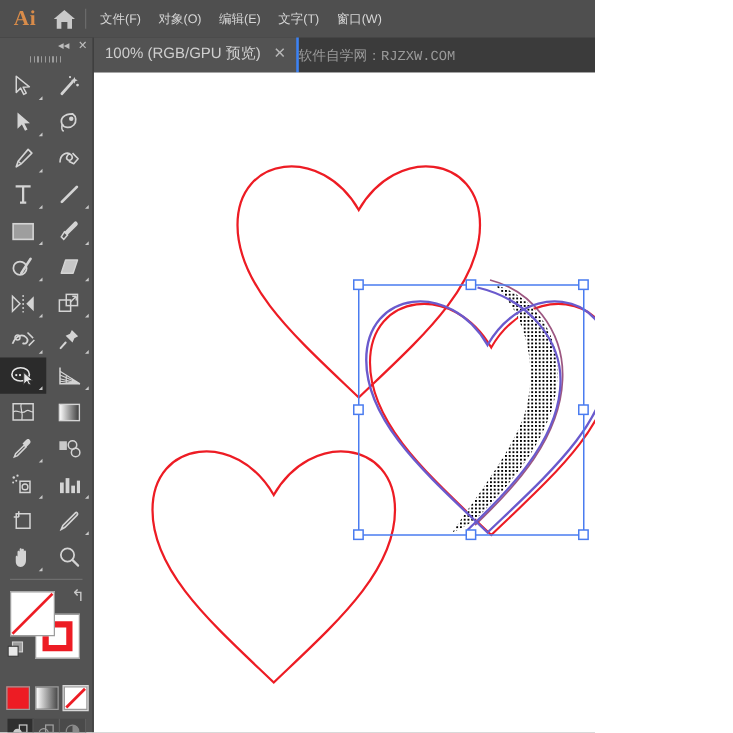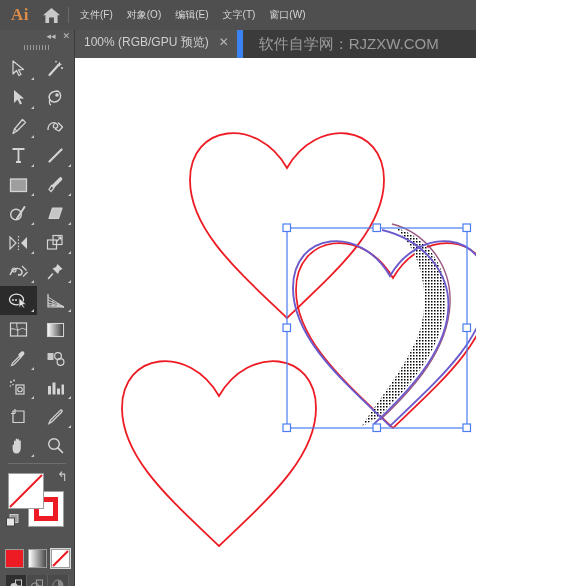--- a/index.html
+++ b/index.html
@@ -73,39 +73,39 @@
   }
   #tab-spacer {
     width: 74px;
     background: #3b3b3b;
   }
   .doc-tab {
     display: flex;
     align-items: center;
     background: #535353;
     padding: 0 8px 4px 10px;
-    border-right: 6px solid #3b82f6;
+    border-right: 2px solid #3b82f6;
     color: #cfcfcf;
     font-size: 12px;
     white-space: nowrap;
   }
   .doc-tab .tab-close {
     margin-left: 10px;
     font-size: 12px;
     color: #b8b8b8;
     font-family: "Liberation Sans", sans-serif;
     cursor: pointer;
   }
   #watermark {
     display: flex;
     align-items: center;
-    padding-left: 16px;
     color: #9a9a9a;
-    font-size: 15px;
+    font-size: 11px;
     white-space: nowrap;
+    font-family: Liberation Mono, monospace;
   }
 
   
   #toolpanel {
     position: absolute;
     left: 0; top: 30px;
     width: 74px;
     height: 556px;
     background: #535353;
     border-right: 1px solid #3a3a3a;

